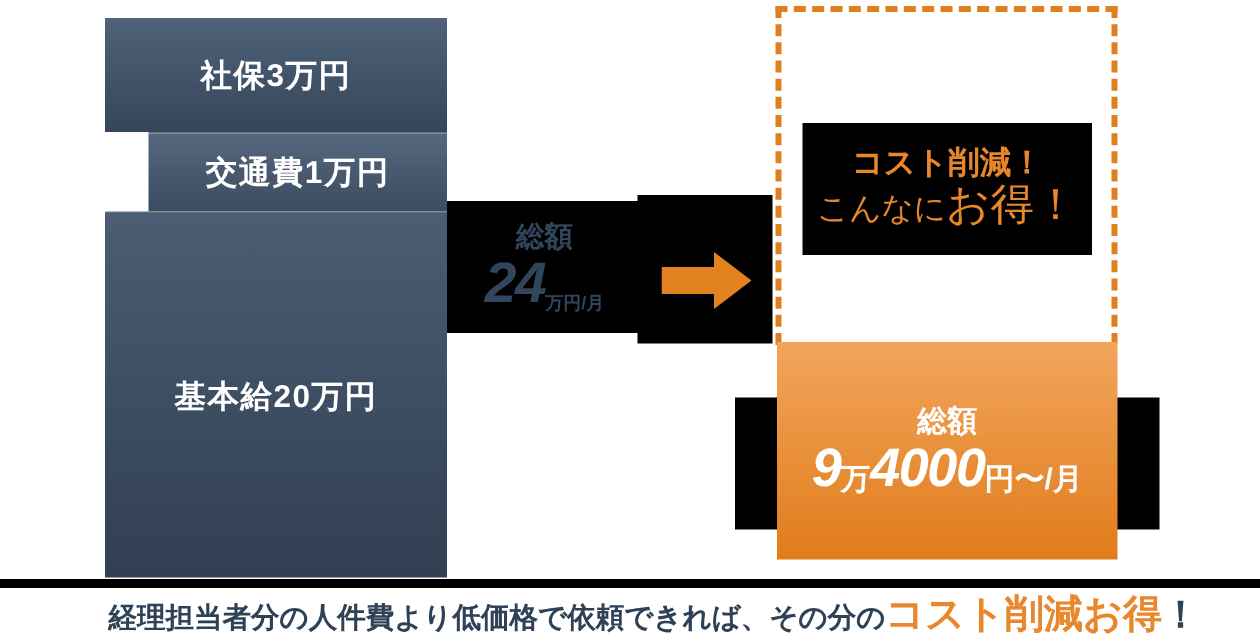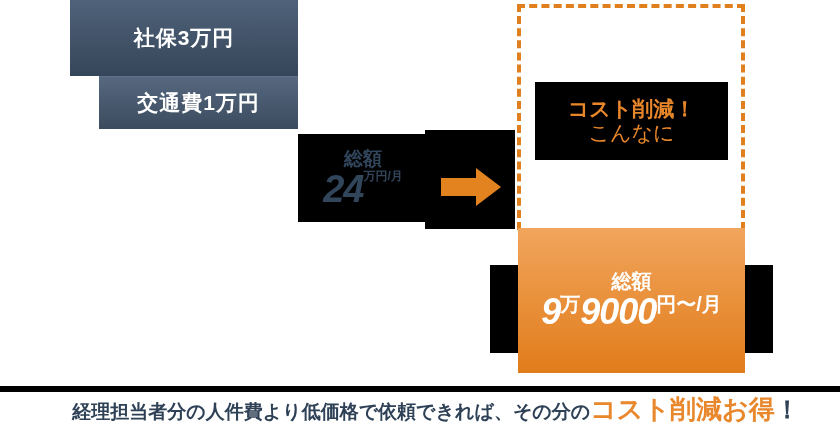--- a/index.html
+++ b/index.html
@@ -3,43 +3,43 @@
 <meta charset="utf-8">
 <style>
   html,body{margin:0;padding:0;background:#fff;}
   .stage{
     position:relative;width:840px;height:424px;background:#ffffff;overflow:hidden;
     font-family:"Liberation Sans","DejaVu Sans",sans-serif;
   }
   .abs{position:absolute;box-sizing:border-box;}
 
   
-  .bar{left:70px;top:0;width:228px;height:373px;display:flex;flex-direction:column;}
+  .bar{left:70px;top:12px;width:228px;height:373px;display:flex;flex-direction:column;}
   .seg{display:flex;align-items:center;justify-content:center;color:#fff;font-weight:bold;font-size:21px;letter-spacing:1px;}
   .seg1{height:76px;background:linear-gradient(180deg,#4f6279 0%,#36465a 100%);}
   .seg2{height:52px;background:linear-gradient(180deg,#56687f 0%,#3b4b5f 100%);border-top:1px solid #5f7187;margin-left:29px;}
   .seg3{flex:1;background:linear-gradient(180deg,#4a5d73 0%,#313f52 100%);border-top:1px solid #5f7187;}
 
   
   .midbox{left:298px;top:134px;width:130px;height:88px;background:#000;color:#31455b;
     display:flex;flex-direction:column;align-items:center;justify-content:center;gap:2px;}
   .midbox .t-label{font-size:19px;font-weight:bold;line-height:1;}
-  .amount-row{display:flex;align-items:flex-start;line-height:1;}
+  .amount-row{display:flex;align-items:flex-end;line-height:1;}
   .midbox .t-amount{font-size:38px;font-weight:bold;font-style:italic;letter-spacing:-1px;}
   .midbox .t-unit{font-size:12px;font-weight:bold;}
 
   
   .arrowbox{left:425px;top:130px;width:90px;height:99px;background:#000;}
   .arrowbox svg{position:absolute;left:16px;top:37px;}
 
   
   .dashedbox{left:517px;top:4px;width:228px;height:226px;border:4px dashed #df7f1e;border-bottom:none;}
 
   
-  .callout{left:535px;top:82px;width:193px;height:78px;background:#000;color:#e8862a;
+  .callout{left:535px;top:82px;width:193px;height:88px;background:#000;color:#e8862a;
     display:flex;flex-direction:column;align-items:center;justify-content:center;line-height:1.15;}
   .callout .c1{font-size:21px;font-weight:bold;}
   .callout .c2{font-size:21px;font-weight:normal;display:flex;align-items:baseline;}
   .callout .c2 .big{font-size:29px;}
 
   
   .ribbon{left:490px;top:265px;width:283px;height:88px;background:#000;z-index:1;}
 
   
   .orangebar{left:518px;top:228px;width:227px;height:145px;z-index:2;
@@ -61,20 +61,23 @@
 
 <div class="stage">
 
   <div class="abs bar">
     <div class="seg seg1">
       <span>社保3万円</span>
     </div>
     <div class="seg seg2">
       <span>交通費1万円</span>
     </div>
+    <div class="seg seg3">
+      <span>基本給20万円</span>
+    </div>
   </div>
 
   <div class="abs midbox">
     <div class="t-label">総額</div>
     <div class="amount-row">
       <span class="t-amount">24</span>
       <span class="t-unit">万円/月</span>
     </div>
   </div>
 
@@ -84,31 +87,32 @@
       <polygon points="35,1 60,20 35,39" fill="#e2831f"></polygon>
     </svg>
   </div>
 
   <div class="abs dashedbox"></div>
 
   <div class="abs callout">
     <div class="c1">コスト削減！</div>
     <div class="c2">
       <span>こんなに</span>
+      <span class="big">お得！</span>
     </div>
   </div>
 
   <div class="abs ribbon"></div>
 
   <div class="abs orangebar">
     <div class="t-label">総額</div>
     <div class="amount-row">
       <span class="t-amount">9</span>
       <span class="t-unit">万</span>
-      <span class="t-amount">9000</span>
+      <span class="t-amount">4000</span>
       <span class="t-unit">円〜/月</span>
     </div>
   </div>
 
   <div class="abs divider"></div>
   <div class="abs footer">
     <span class="n">経理担当者分の人件費より低価格で依頼できれば、その分の</span>
     <span class="h">コスト削減</span>
     <span class="h">お得</span>
     <span class="e">！</span>

